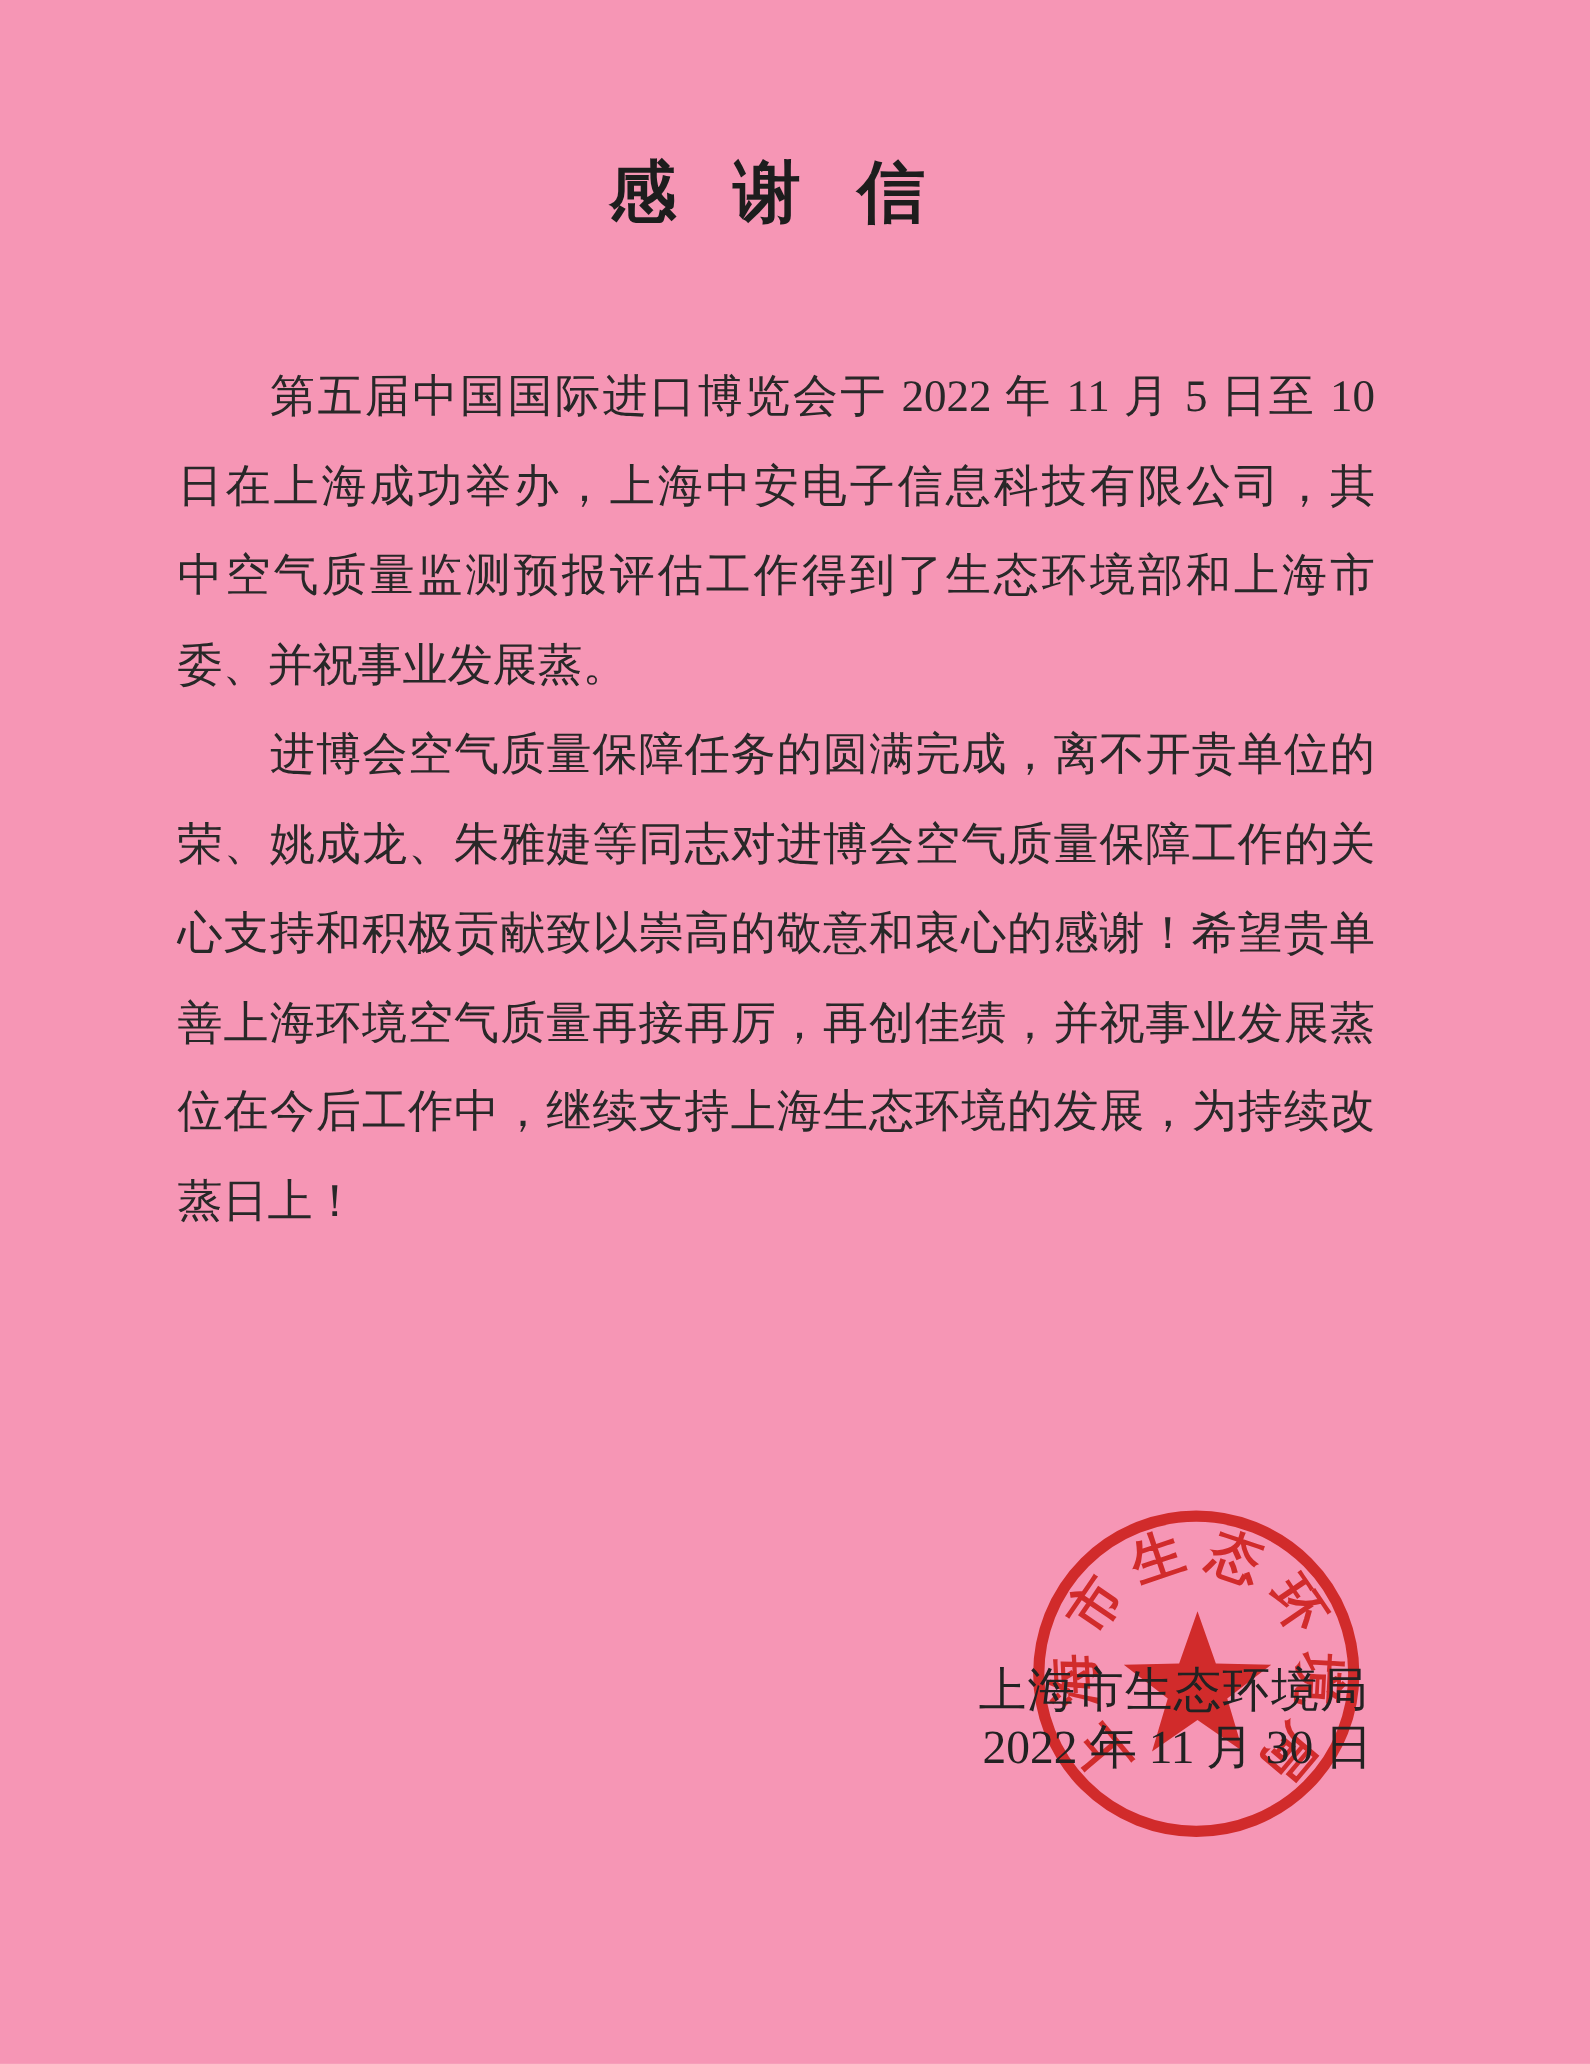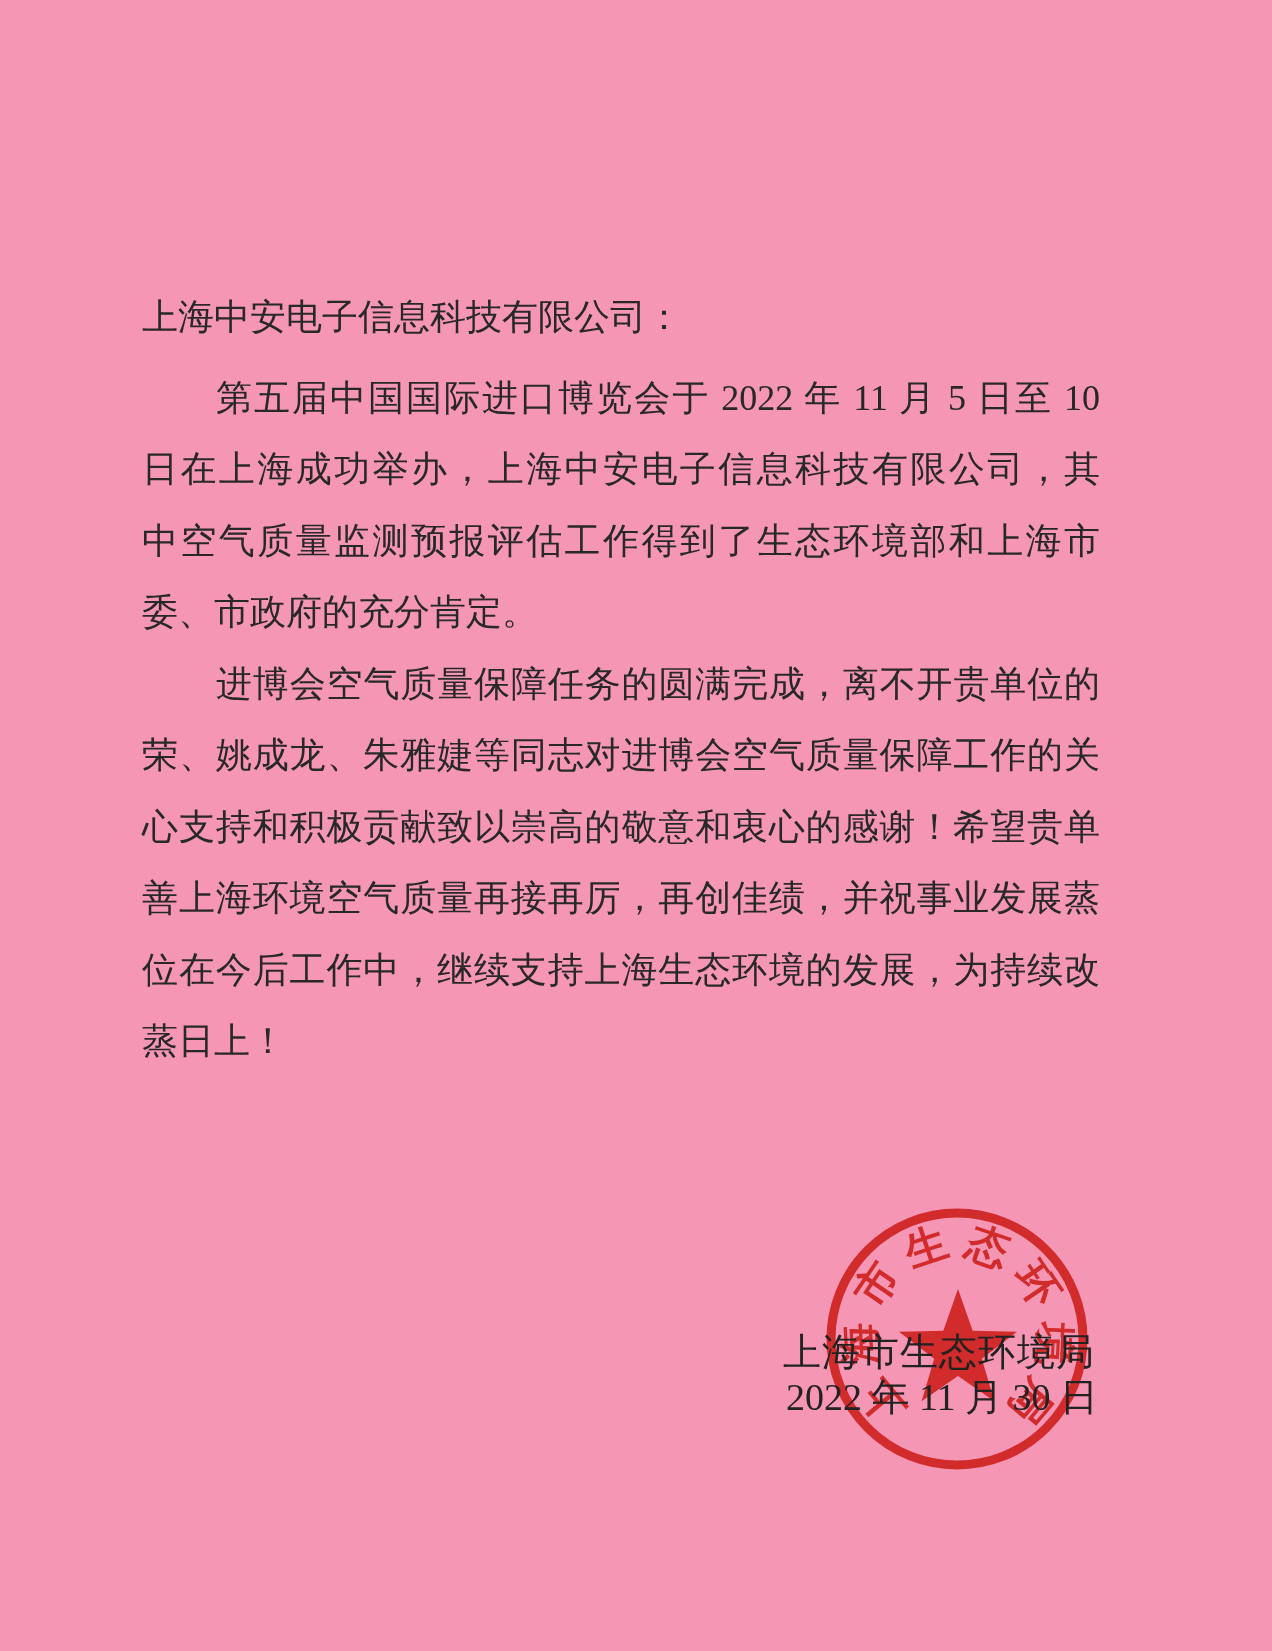--- a/index.html
+++ b/index.html
@@ -70,27 +70,27 @@
     font-family: "Liberation Serif", "DejaVu Serif", serif;
     font-weight: bold;
     font-size: 42px;
   }
 </style>
 </head>
 <body>
 
 <div class="page">
 
+  <div class="letter-title">感 谢 信</div>
 
   <div class="body-text">
-    <div class="line first">上海中安电子信息科技有限公司：</div>
     <div class="line indent just">第五届中国国际进口博览会于 2022 年 11 月 5 日至 10</div>
     <div class="line just">日在上海成功举办，上海中安电子信息科技有限公司，其</div>
     <div class="line just">中空气质量监测预报评估工作得到了生态环境部和上海市</div>
-    <div class="line">委、市政府的充分肯定。</div>
+    <div class="line">委、并祝事业发展蒸。</div>
     <div class="line indent just">进博会空气质量保障任务的圆满完成，离不开贵单位的</div>
     <div class="line just">荣、姚成龙、朱雅婕等同志对进博会空气质量保障工作的关</div>
     <div class="line just">心支持和积极贡献致以崇高的敬意和衷心的感谢！希望贵单</div>
     <div class="line just">善上海环境空气质量再接再厉，再创佳绩，并祝事业发展蒸</div>
     <div class="line just">位在今后工作中，继续支持上海生态环境的发展，为持续改</div>
     <div class="line">蒸日上！</div>
   </div>
 
   <div class="seal">
     <svg width="280" height="280" viewBox="0 0 280 280">

